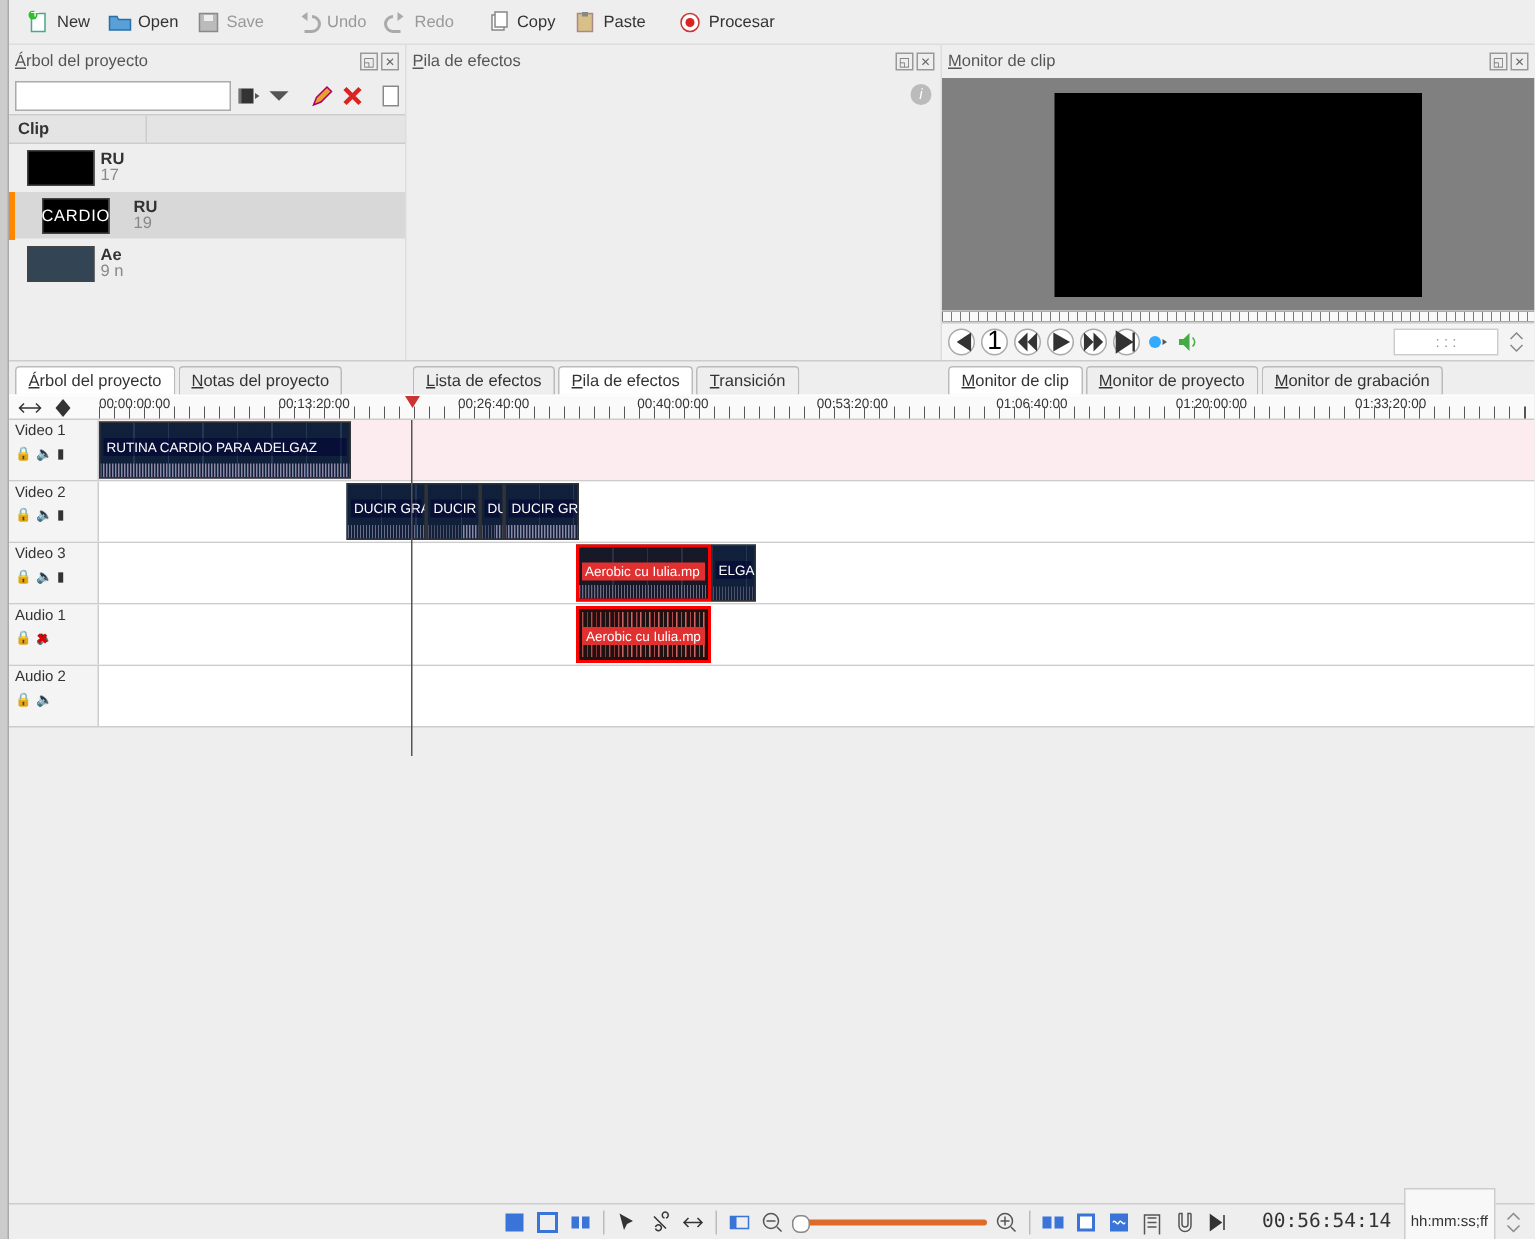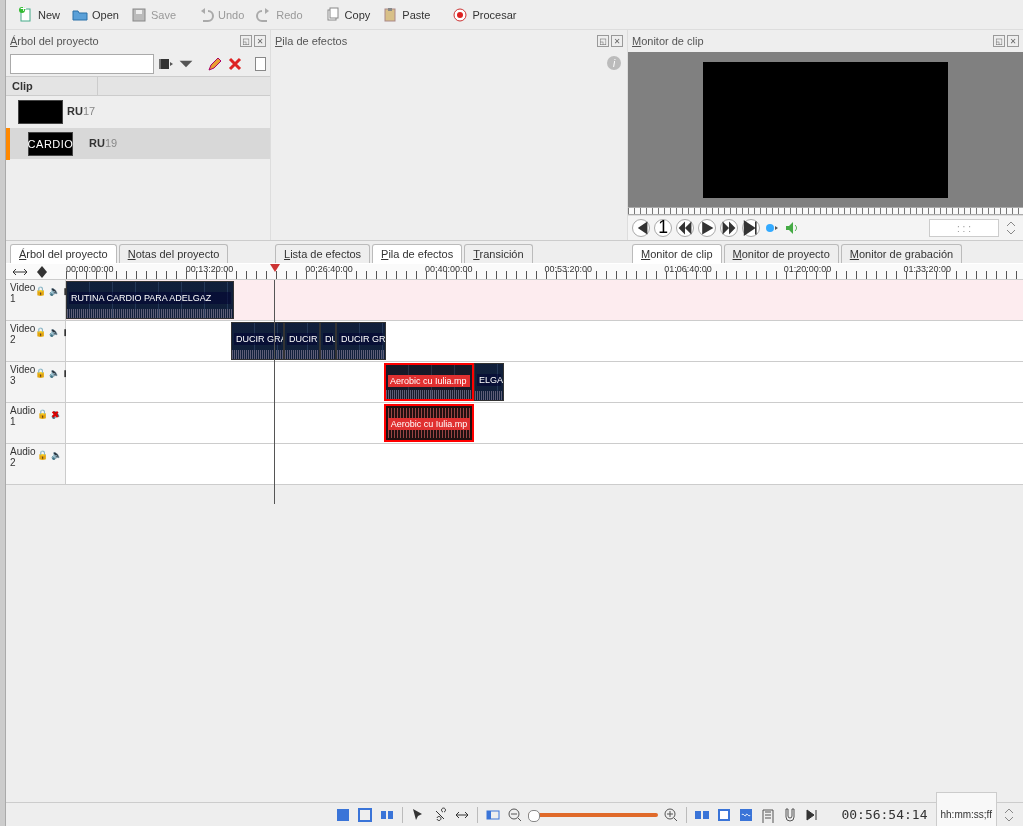--- a/index.html
+++ b/index.html
@@ -25,21 +25,21 @@
   input.search { width:175px; height:20px; border:1px solid #aaa; background:#fff; }
   .mini-ico { width:16px; height:16px; display:flex; align-items:center; justify-content:center; cursor:pointer; }
   .headers { display:flex; background:#e4e4e4; border-top:1px solid #ccc; border-bottom:1px solid #ccc; font-weight:bold; }
   .headers div { padding:3px 6px; }
   .h-clip { width:92px; border-right:1px solid #ccc;}
   .h-desc { flex:1; display:flex; justify-content:space-between; padding-right:6px;}
   .cliprow { display:flex; align-items:center; height:32px; border-bottom:1px solid #eee; padding:0 4px; gap:4px;}
   .cliprow.sel { background:#d8d8d8;gap:16px; }
   .cliprow .mark { width:4px; height:32px; background:#f80; margin-left:-4px; margin-right:2px;}
   .thumb { width:45px; height:24px; background:#000; border:1px solid #444; display:flex; align-items:center; justify-content:center; color:#fff; font-size:6px; letter-spacing:0.5px;}
-  .clipinfo { display:flex; flex-direction:row; font-size:10px; line-height:11px; }
+  .clipinfo { display:flex; flex-direction:column; font-size:10px; line-height:11px; }
   .clipinfo .n { font-weight:bold; }
   .clipinfo .d { color:#888; }
   
   .monitor { flex:1; background:#808080; display:flex; align-items:center; justify-content:center; position:relative;}
   .mon-black { width:245px; height:136px; background:#000; }
   .mon-ruler { height:8px; background:#f9f9f9; border-top:1px solid #aaa; border-bottom:1px solid #aaa; position:relative;}
   .mon-ruler::before{content:"";position:absolute;inset:0;background:repeating-linear-gradient(90deg,#777 0,#777 1px,transparent 1px,transparent 6px);}
   .mon-ctrl { display:flex; align-items:center; gap:4px; padding:3px 4px; background:#f4f4f4; border-top:1px solid #ddd;}
   .mon-ctrl .pbtn { width:18px; height:18px; border:1px solid #aaa; border-radius:9px; display:flex; align-items:center; justify-content:center; cursor:pointer; background:#fff;}
   .mon-ctrl .spacer{flex:1;}
@@ -56,21 +56,21 @@
   
   .tl { margin-left:6px; border-top:1px solid #fff; }
   .tl-ruler { height:16px; background:#fafafa; border-bottom:1px solid #ccc; position:relative; display:flex;}
   .tl-ruler .labels{position:absolute;left:60px;right:0;top:0;display:flex;}
   .tl-ruler .lbl{width:132px;font-size:9px;color:#333; position:relative;}
   .tl-ruler .ticks{position:absolute;left:60px;right:0;bottom:0;height:8px;background:repeating-linear-gradient(90deg,#555 0,#555 1px,transparent 1px,transparent 10px);}
   .tl-ruler .tool-ico { width:60px; display:flex; align-items:center; gap:6px; padding-left:6px;}
   .marker{position:absolute;top:0;left:264px;width:0;height:0;border-left:5px solid transparent;border-right:5px solid transparent;border-top:8px solid #c33;z-index:5;}
   .playhead { position:absolute; left:268px; top:0; width:1px; background:#555; z-index:4;}
   .track { display:flex; border-bottom:1px solid #ccc; position:relative;}
-  .track-h { width:60px; background:#f4f4f4; border-right:1px solid #ccc; display:flex; flex-direction:row; padding:2px 4px;}
+  .track-h { width:60px; background:#f4f4f4; border-right:1px solid #ccc; display:flex; flex-direction:column; padding:2px 4px;}
   .track-h .nm { font-size:10px; }
   .track-h .ic { display:flex; gap:4px; margin-top:4px;}
   .track-h .ic span{width:10px;height:10px;font-size:9px;color:#333;}
   .track-body { flex:1; position:relative; background:#fff;}
   .track.video .track-body { height:40px; }
   .track.audio .track-body { height:40px; }
   .track.v1 .track-body{ background:linear-gradient(#fdecef,#fdecef);}
   .clip { position:absolute; top:1px; bottom:1px; border:1px solid #333; background:#1a2a4a; overflow:hidden;}
   .clip .lbl { position:absolute; top:10px; left:2px; right:2px; font-size:9px; color:#fff; background:rgba(0,0,50,0.5); padding:1px 2px; white-space:nowrap;}
   .clip.red { border:2px solid #f00; background:#2a1a1a;}
@@ -230,20 +230,28 @@
     <div class="cliprow sel">
       <div class="mark"></div>
       <div class="thumb">
           <span>CARDIO</span>
         </div>
       <div class="clipinfo">
           <span class="n">RU</span>
           <span class="d">19</span>
         </div>
     </div>
+    <div class="cliprow">
+      <div style="width:4px"></div>
+      <div class="thumb" style="background:#345"></div>
+      <div class="clipinfo">
+          <span class="n">Ae</span>
+          <span class="d">9 n</span>
+        </div>
+    </div>
   </div>
 
   <div class="panel-b">
     <div class="phead">
       <span class="title"><span class="u">P</span><span>ila de efectos</span></span>
       <div class="wbtns">
         <span>◱</span>
         <span>✕</span>
       </div>
     </div>

